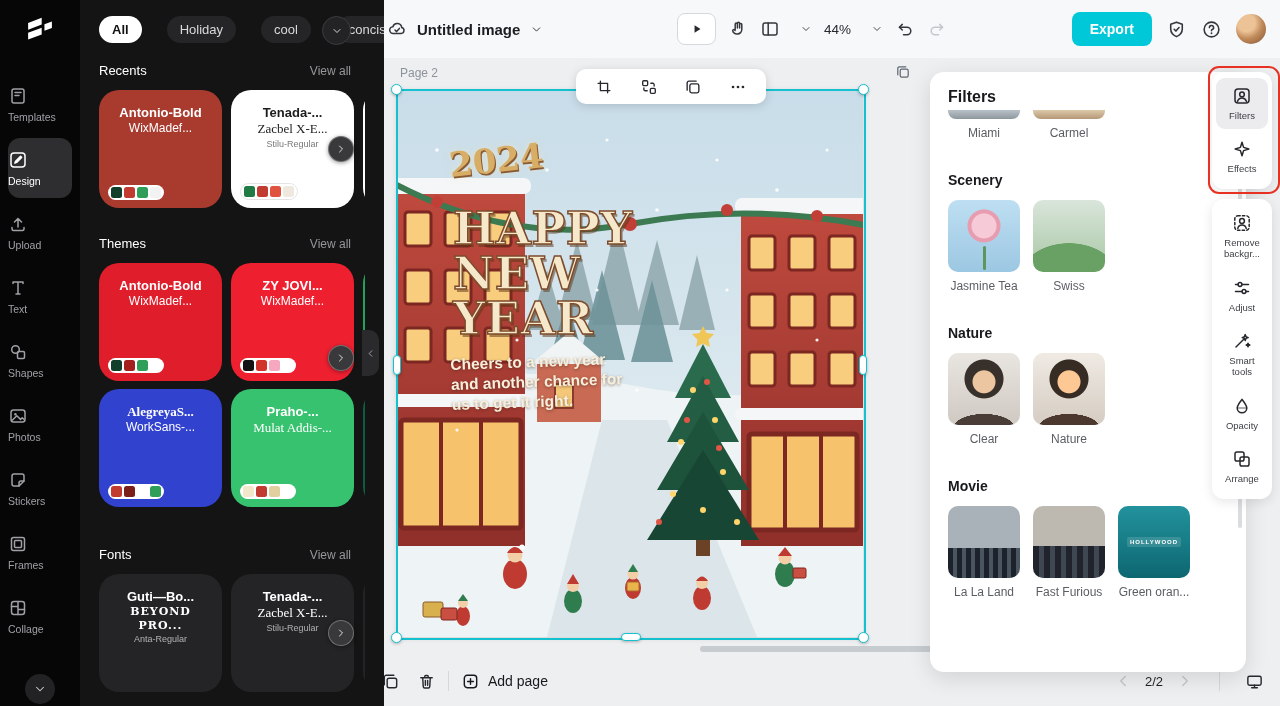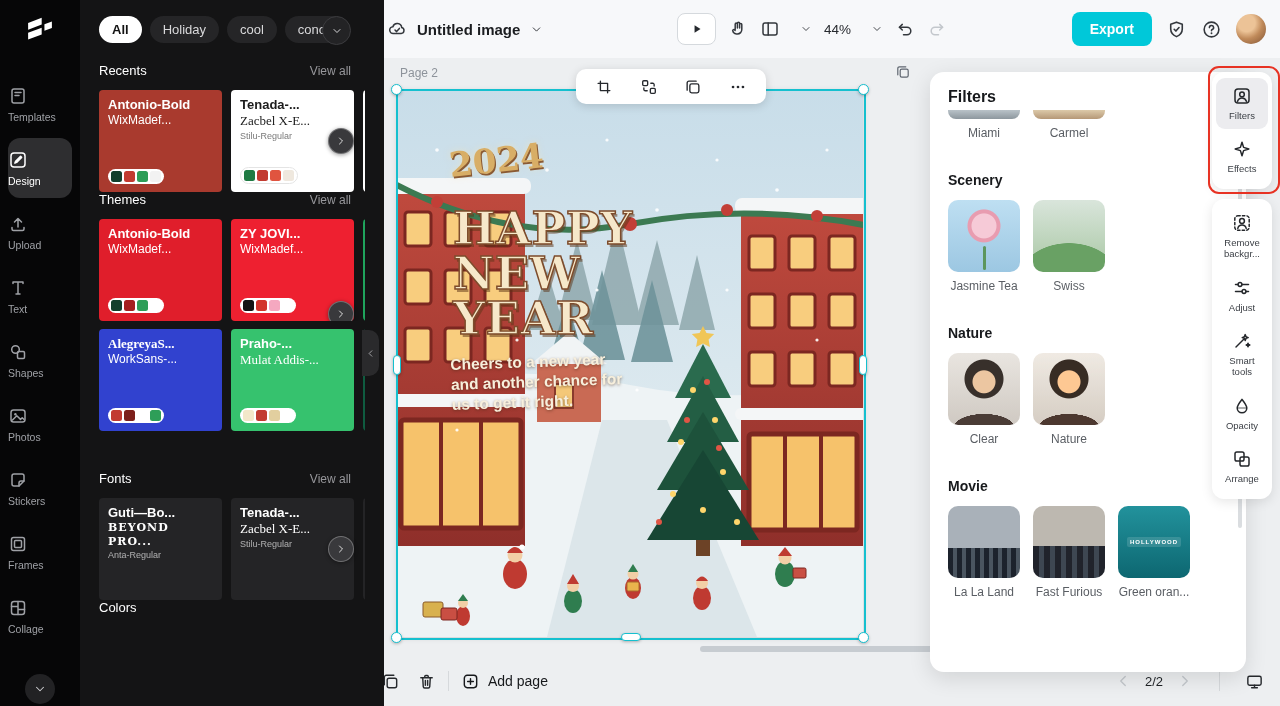--- a/index.html
+++ b/index.html
@@ -14,35 +14,35 @@
   .nav-item{width:64px;height:60px;border-radius:12px;display:flex;flex-direction:column;
             justify-content:center;gap:5px;color:#9fa1a6;margin-bottom:4px;cursor:pointer;}
   .nav-item.active{background:#2e2e30;color:#fff;}
   .nav-label{font-size:10.5px;}
   .sidebar-bottom{margin-top:auto;margin-bottom:14px;width:30px;height:30px;border-radius:50%;
                   background:#222224;color:#cfcfd2;display:flex;align-items:center;justify-content:center;}
 
   
   .panel{position:absolute;left:80px;top:0;width:285px;height:706px;background:#141415;z-index:4;
          color:#fff;padding:16px 0 0 19px;overflow:hidden;}
-  .chips{display:flex;gap:8px;align-items:center;position:relative;width:266px;}
+  .chips{display:flex;gap:25px;align-items:center;position:relative;width:266px;}
   .chip{height:27px;padding:0 13px;border-radius:14px;background:#252527;color:#d9d9db;font-size:13px;
         display:flex;align-items:center;white-space:nowrap;cursor:pointer;}
   .chip.active{background:#fff;color:#131313;font-weight:bold;}
   .chip-more{position:absolute;right:14px;top:0;width:27px;height:27px;border-radius:50%;background:#232325;
              border:1px solid #3c3c3f;color:#e8e8ea;display:flex;align-items:center;justify-content:center;cursor:pointer;}
-  .section-head{display:flex;justify-content:space-between;align-items:baseline;width:252px;margin-bottom:12px;}
+  .section-head{display:flex;justify-content:space-between;align-items:baseline;width:252px;margin-top:28px;margin-bottom:12px;}
   .section-head.first{margin-top:20px;}
   .section-head.fonts-gap{margin-top:40px;}
   .section-title{font-size:13px;font-weight:normal;}
   .view-all{font-size:12px;color:#97979b;cursor:pointer;}
   .card-row{display:flex;gap:9px;width:266px;overflow:hidden;position:relative;}
   .card-block{position:relative;width:266px;}
   .card-row + .card-row{margin-top:8px;}
-  .card{flex:0 0 105px;height:86px;border-radius:4px;padding:8px 9px;position:relative;overflow:hidden;cursor:pointer;}
+  .card{flex:0 0 105px;height:86px;border-radius:20px;padding:16px 9px;position:relative;overflow:hidden;cursor:pointer;text-align:center;}
   .card .l1{font-size:13px;font-weight:bold;line-height:1.15;}
   .card .l2{font-size:12px;line-height:1.25;}
   .card .l2.serif{font-family:"Liberation Serif",serif;font-size:13px;}
   .card .l2.caps{letter-spacing:1px;font-weight:bold;font-size:11px;font-family:"DejaVu Serif",serif;}
   .card .l3{font-size:9px;opacity:.62;margin-top:2px;}
   .swatch-strip{position:absolute;left:9px;bottom:8px;background:#fff;border-radius:9px;padding:2px 3px;display:flex;gap:2px;}
   .swatch-strip.bordered{border:1px solid #e4e4e4;}
   .swatch{width:11px;height:11px;border-radius:2.5px;display:block;}
   .row-arrow{position:absolute;right:11px;top:50%;transform:translateY(-50%);width:24px;height:24px;border-radius:50%;
              background:#39393c;border:1px solid rgba(255,255,255,.28);color:#f0f0f0;display:flex;align-items:center;

